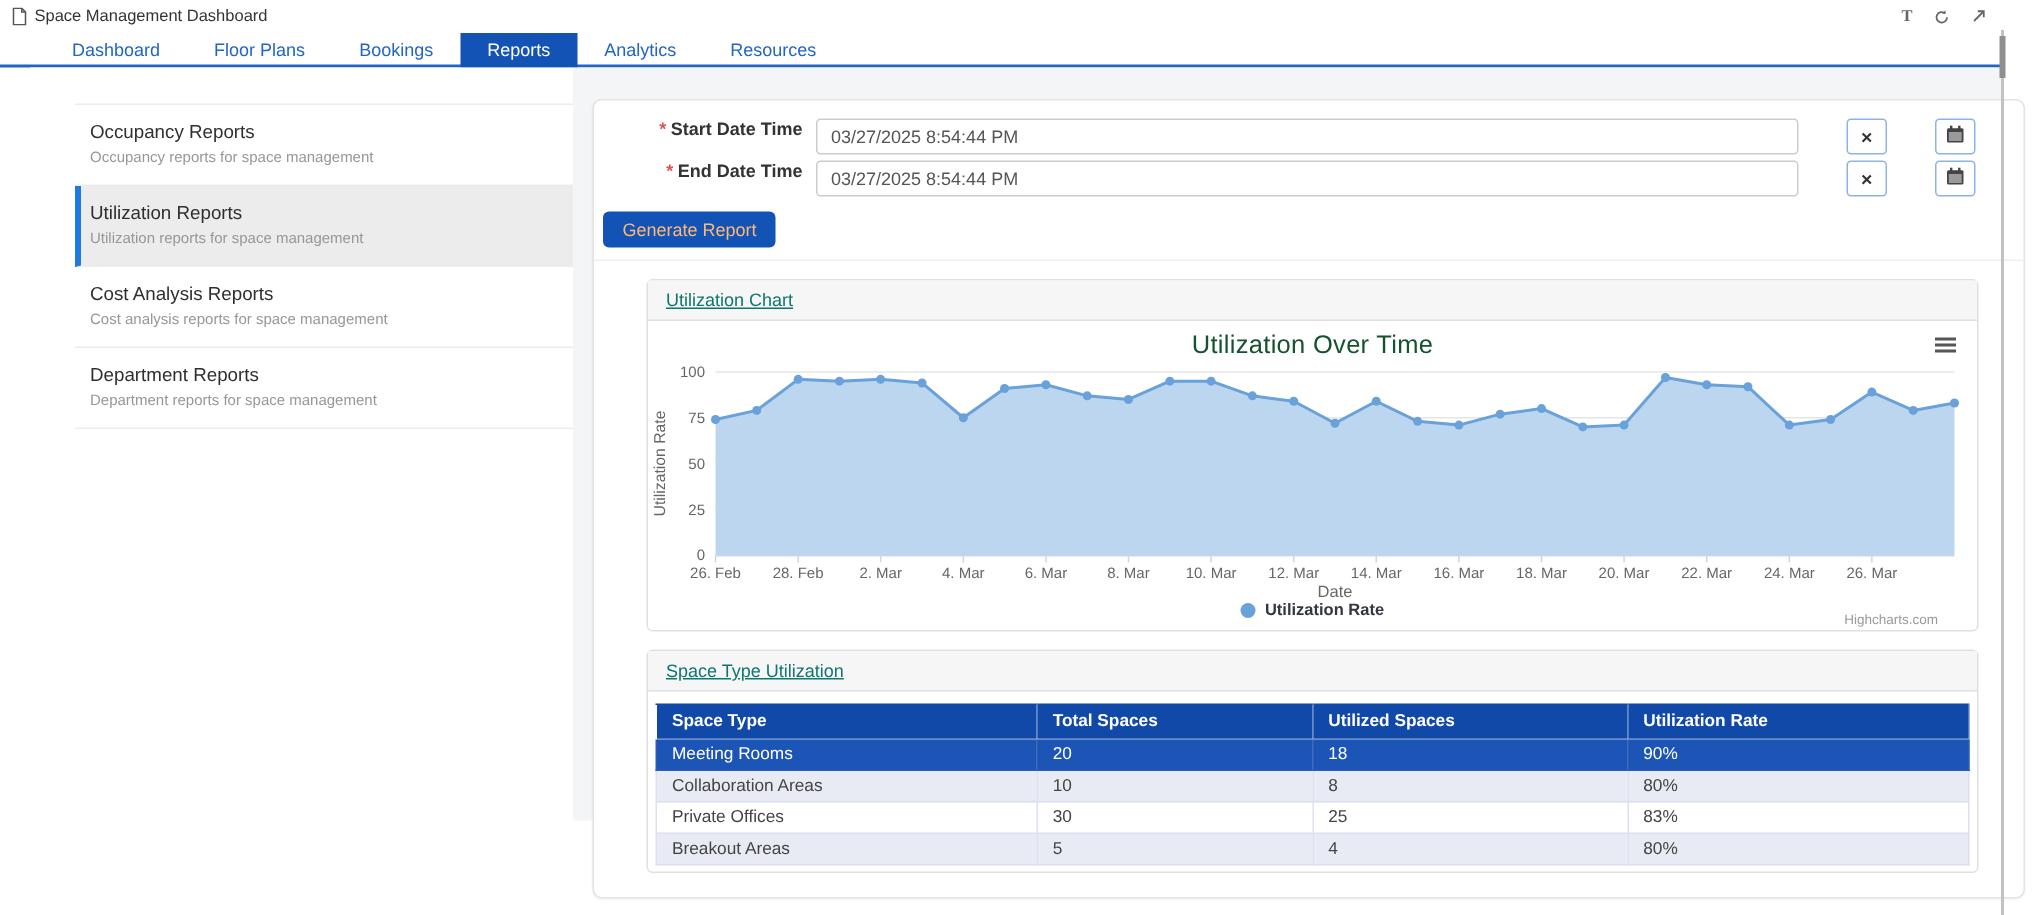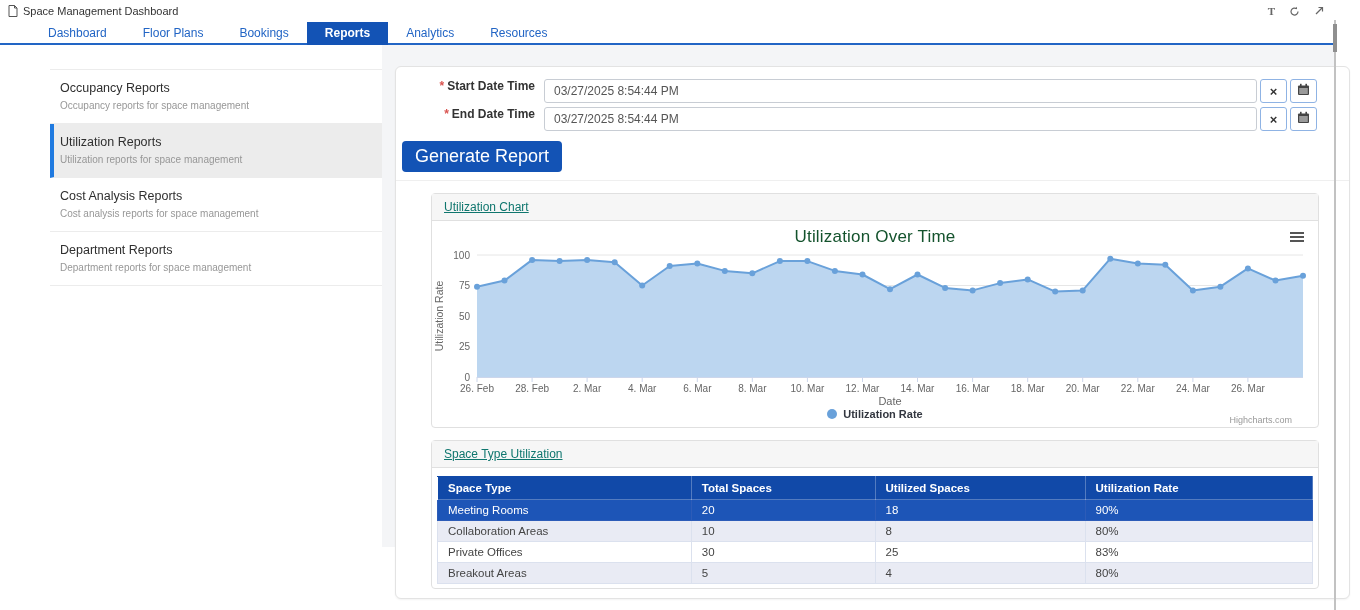--- a/index.html
+++ b/index.html
@@ -10,45 +10,45 @@
 
   
   .titlebar { height:22px; display:flex; align-items:center; padding:0 10px 0 8px; background:#fff; font-size:11px; color:#333; flex:0 0 auto; }
   .titlebar .doc-icon { margin-right:5px; display:inline-flex; }
   .titlebar .spacer { flex:1; }
   .tb-icon { color:#666; font-size:11px; margin-left:14px; cursor:pointer; display:inline-flex; align-items:center; }
 
   
   .tabbar { height:23px; display:flex; align-items:flex-start; padding-left:30px; border-bottom:2px solid var(--tab-text); flex:0 0 auto; background:#fff; }
   .tab { padding:4px 18px 5px 18px; font-size:12px; color:var(--tab-text); cursor:pointer; white-space:nowrap; }
-  .tab.active { background:var(--primary); color:#fff;font-weight:bold; }
+  .tab.active { background:var(--primary); color:#fff; }
 
   
   .content { flex:1; display:flex; min-height:0;padding-left:20px; }
   .sidebar { width:362px; background:#fff; padding:24px 0 0 30px; flex:0 0 auto; }
   .side-list { border-top:1px solid #ececec; }
   .side-item { padding:11px 10px 12px 10px; border-bottom:1px solid #ececec; cursor:pointer; }
   .side-item .si-title { font-size:12.5px; color:#2f2f2f; }
   .side-item .si-desc { font-size:10px; color:#979797; margin-top:5px; }
   .side-item.selected { background:#ececec; border-left:4px solid var(--side-active); padding-left:6px; }
 
   .main { flex:1; background:#f4f5f7; position:relative; min-width:0; }
   .card { position:absolute; left:13px; top:21px; width:955px; height:533px; background:#fff;
     border:1px solid #e3e3e3; border-radius:6px; box-shadow:0 1px 2px rgba(0,0,0,.05);
     padding:12px 0 0 0; overflow:hidden; }
 
   
   .frow { display:flex; margin:0 32px 4px 0; }
   .flabel { width:148px; text-align:right; font-weight:bold; font-size:12px; color:#333; padding-right:9px; white-space:nowrap; }
   .req { color:var(--required); margin-right:3px; }
-  .igroup { flex:1; display:flex; align-items:stretch; }
+  .igroup { flex:1; display:flex; align-items:stretch;gap:29px; }
   .igroup input { flex:1; height:24px; border:1px solid #c8cdd4; border-radius:3px; padding:1px 9px; font-size:12px; color:#555; font-family:"Liberation Sans",sans-serif; }
   .ibtn { width:27px; height:24px; margin-left:3px; background:#fff; border:1px solid #8fb3e4; border-radius:3px;
     display:flex; align-items:center; justify-content:center; cursor:pointer; font-size:13px; font-weight:bold; color:#333; }
-  .gen-btn { margin:6px 0 0 6px; display:inline-block; background:var(--primary); color:#ffffff; font-size:18px;
+  .gen-btn { margin:6px 0 0 6px; display:inline-block; background:var(--primary); color:#fdba74; font-size:12px;
     padding:5px 13px; border:none; border-radius:4px; cursor:pointer; font-family:"Liberation Sans",sans-serif; }
   .form-divider { border-bottom:1px solid #efefef; margin:8px 0 0 0; }
 
   
   .panel { margin:12px 30px 0 35px; border:1px solid #e0e0e0; border-radius:4px; background:#fff; }
   .panel-h { background:#f6f6f6; border-bottom:1px solid #e0e0e0; padding:6px 12px; font-size:12px; color:#0f766e;text-decoration:underline; }
   .chart-body { position:relative; height:206px; }
   .chart-title { text-align:center; padding-top:6px; font-size:17px; color:#14532d; letter-spacing:.2px; }
   .burger { position:absolute; right:14px; top:11px; width:14px; cursor:pointer; }
   .burger div { height:2px; background:#555; margin-bottom:2px; }

